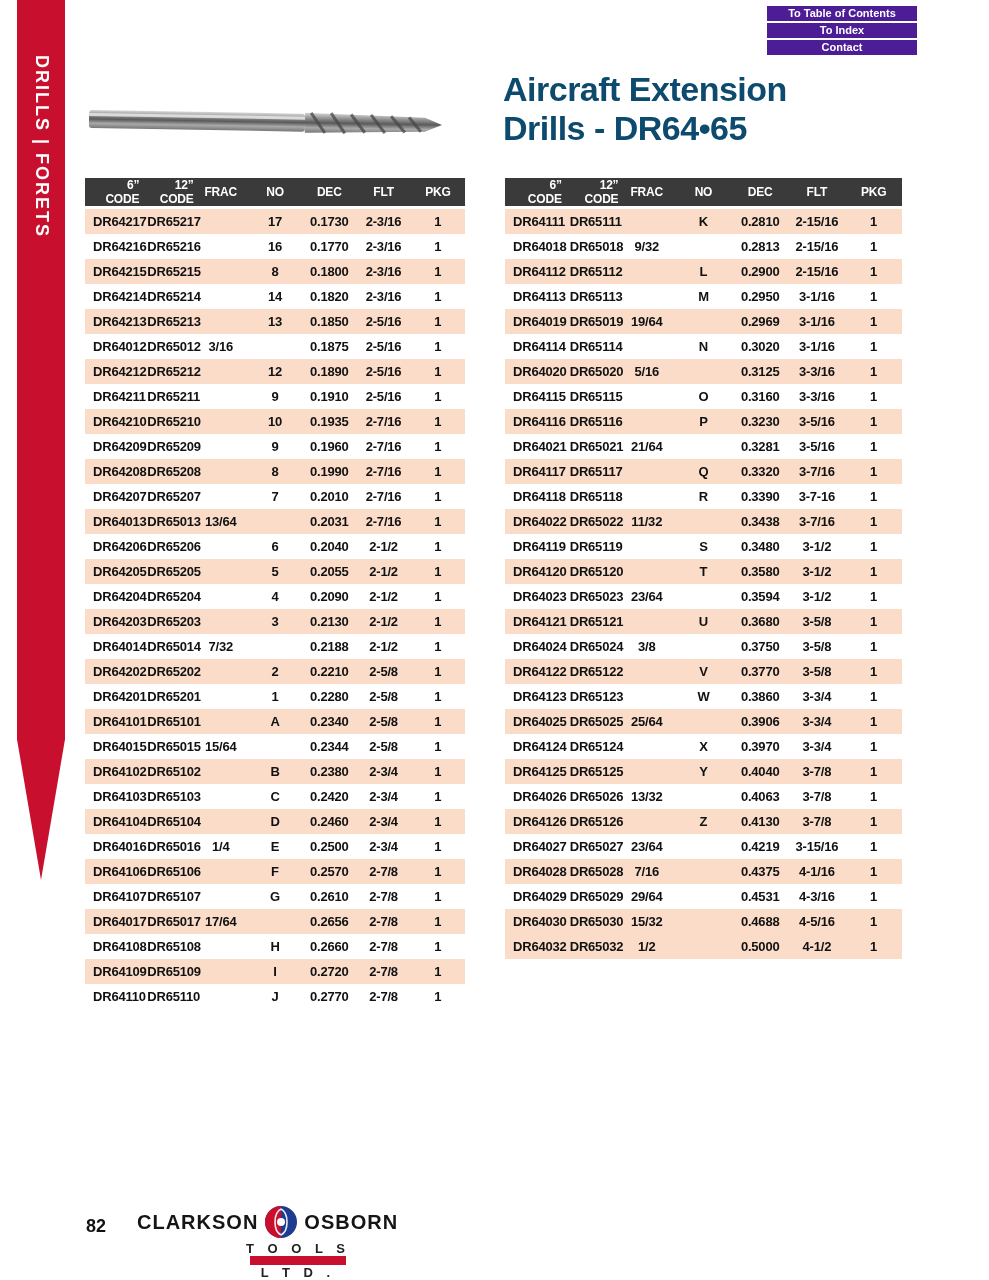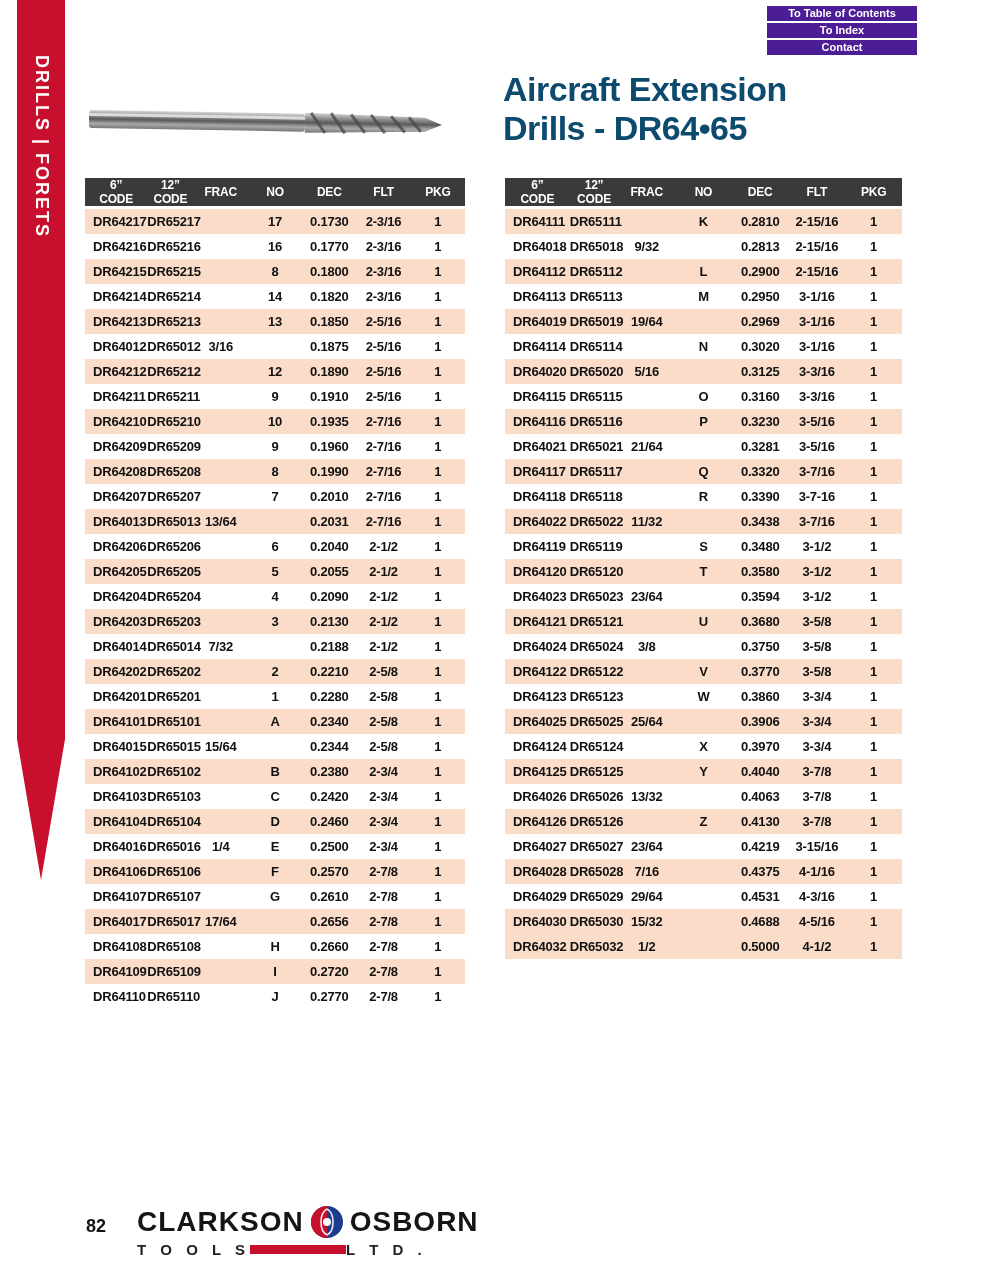--- a/index.html
+++ b/index.html
@@ -42,43 +42,43 @@
     position:absolute;border-collapse:collapse;table-layout:fixed;
   }
   #table-left{left:85px;top:178px;width:380px;}
   #table-right{left:505px;top:178px;width:397px;}
   .drill-table th{
     background:#3a3a3a;color:#fff;font-size:12px;font-weight:bold;
     height:24px;border-bottom:3px solid #fff;text-align:center;padding:0;
     letter-spacing:-0.2px;
   }
   .drill-table th:nth-child(1),
-  .drill-table th:nth-child(2){text-align:center;padding-left:8px;}
+  .drill-table th:nth-child(2){text-align:right;padding-left:8px;}
   .drill-table td{
     font-size:13px;font-weight:bold;color:#111;height:25px;padding:0;
     text-align:center;letter-spacing:-0.2px;white-space:nowrap;
   }
   td.c0{width:76px;text-align:left;padding-left:8px;}
   td.c1{width:74px;text-align:left;padding-left:8px;}
   td.c2{width:50px;}
   td.c3{width:38px;}
   td.c4{width:56px;}
   td.c5{width:58px;}
   td.c6{width:36px;}
   tr.shade td{background:#fadcc8;}
 
   
   .page-number{position:absolute;left:86px;top:1216px;font-size:18px;font-weight:bold;color:#111;}
   .brand{position:absolute;left:137px;top:1204px;width:322px;}
   .brand-row{display:flex;align-items:center;gap:5px;}
-  .brand-word{font-size:28px;font-weight:bold;color:#151515;letter-spacing:1px;}
+  .brand-word{font-size:20px;font-weight:bold;color:#151515;letter-spacing:1px;}
   .gear{width:36px;height:36px;flex:0 0 auto;}
   .brand-sub{
-    display:flex;align-items:center;margin-top:1px;
-    font-size:15px;font-weight:bold;color:#222;letter-spacing:5px;
+    display:flex;align-items:center;justify-content:space-between;margin-top:1px;
+    font-size:13px;font-weight:bold;color:#222;letter-spacing:5px;flex-direction:column;
   }
   .red-bar{width:96px;height:9px;background:#c8102e;flex:0 0 auto;}
 </style>
 </head>
 <body>
 
 <div class="page">
 
   <div class="ribbon">
     <div class="ribbon-label">DRILLS | FORETS</div>

